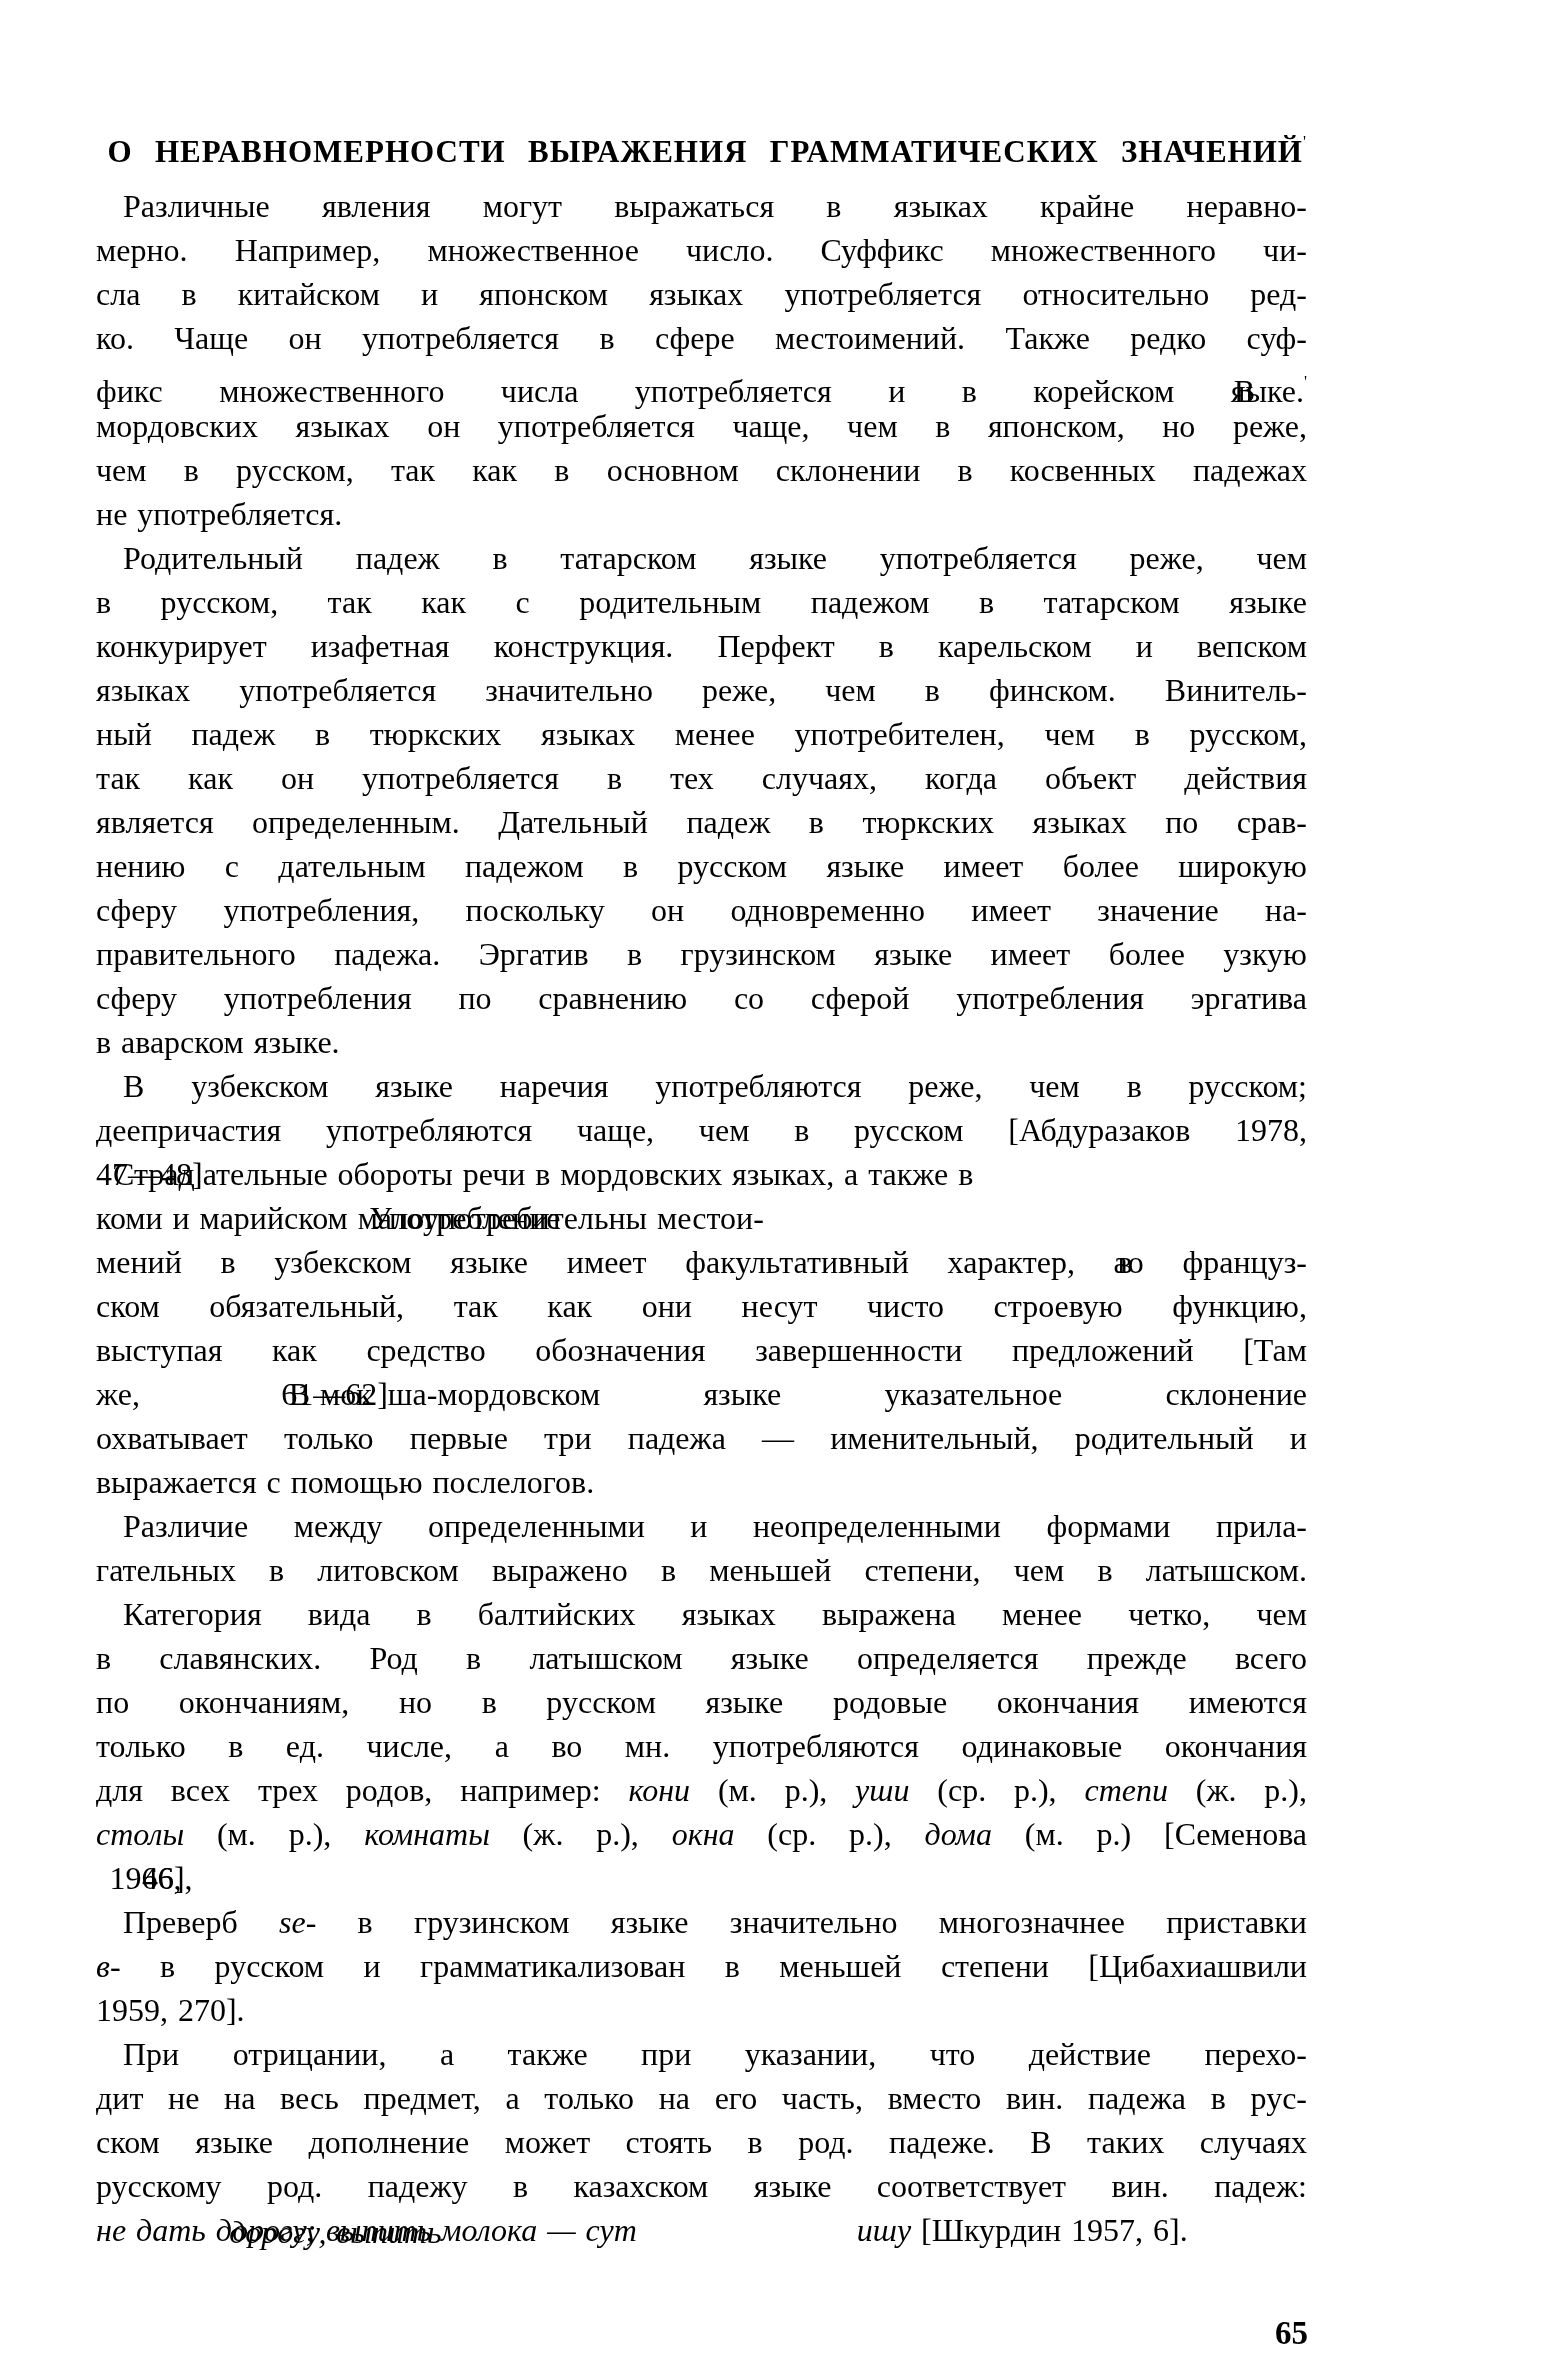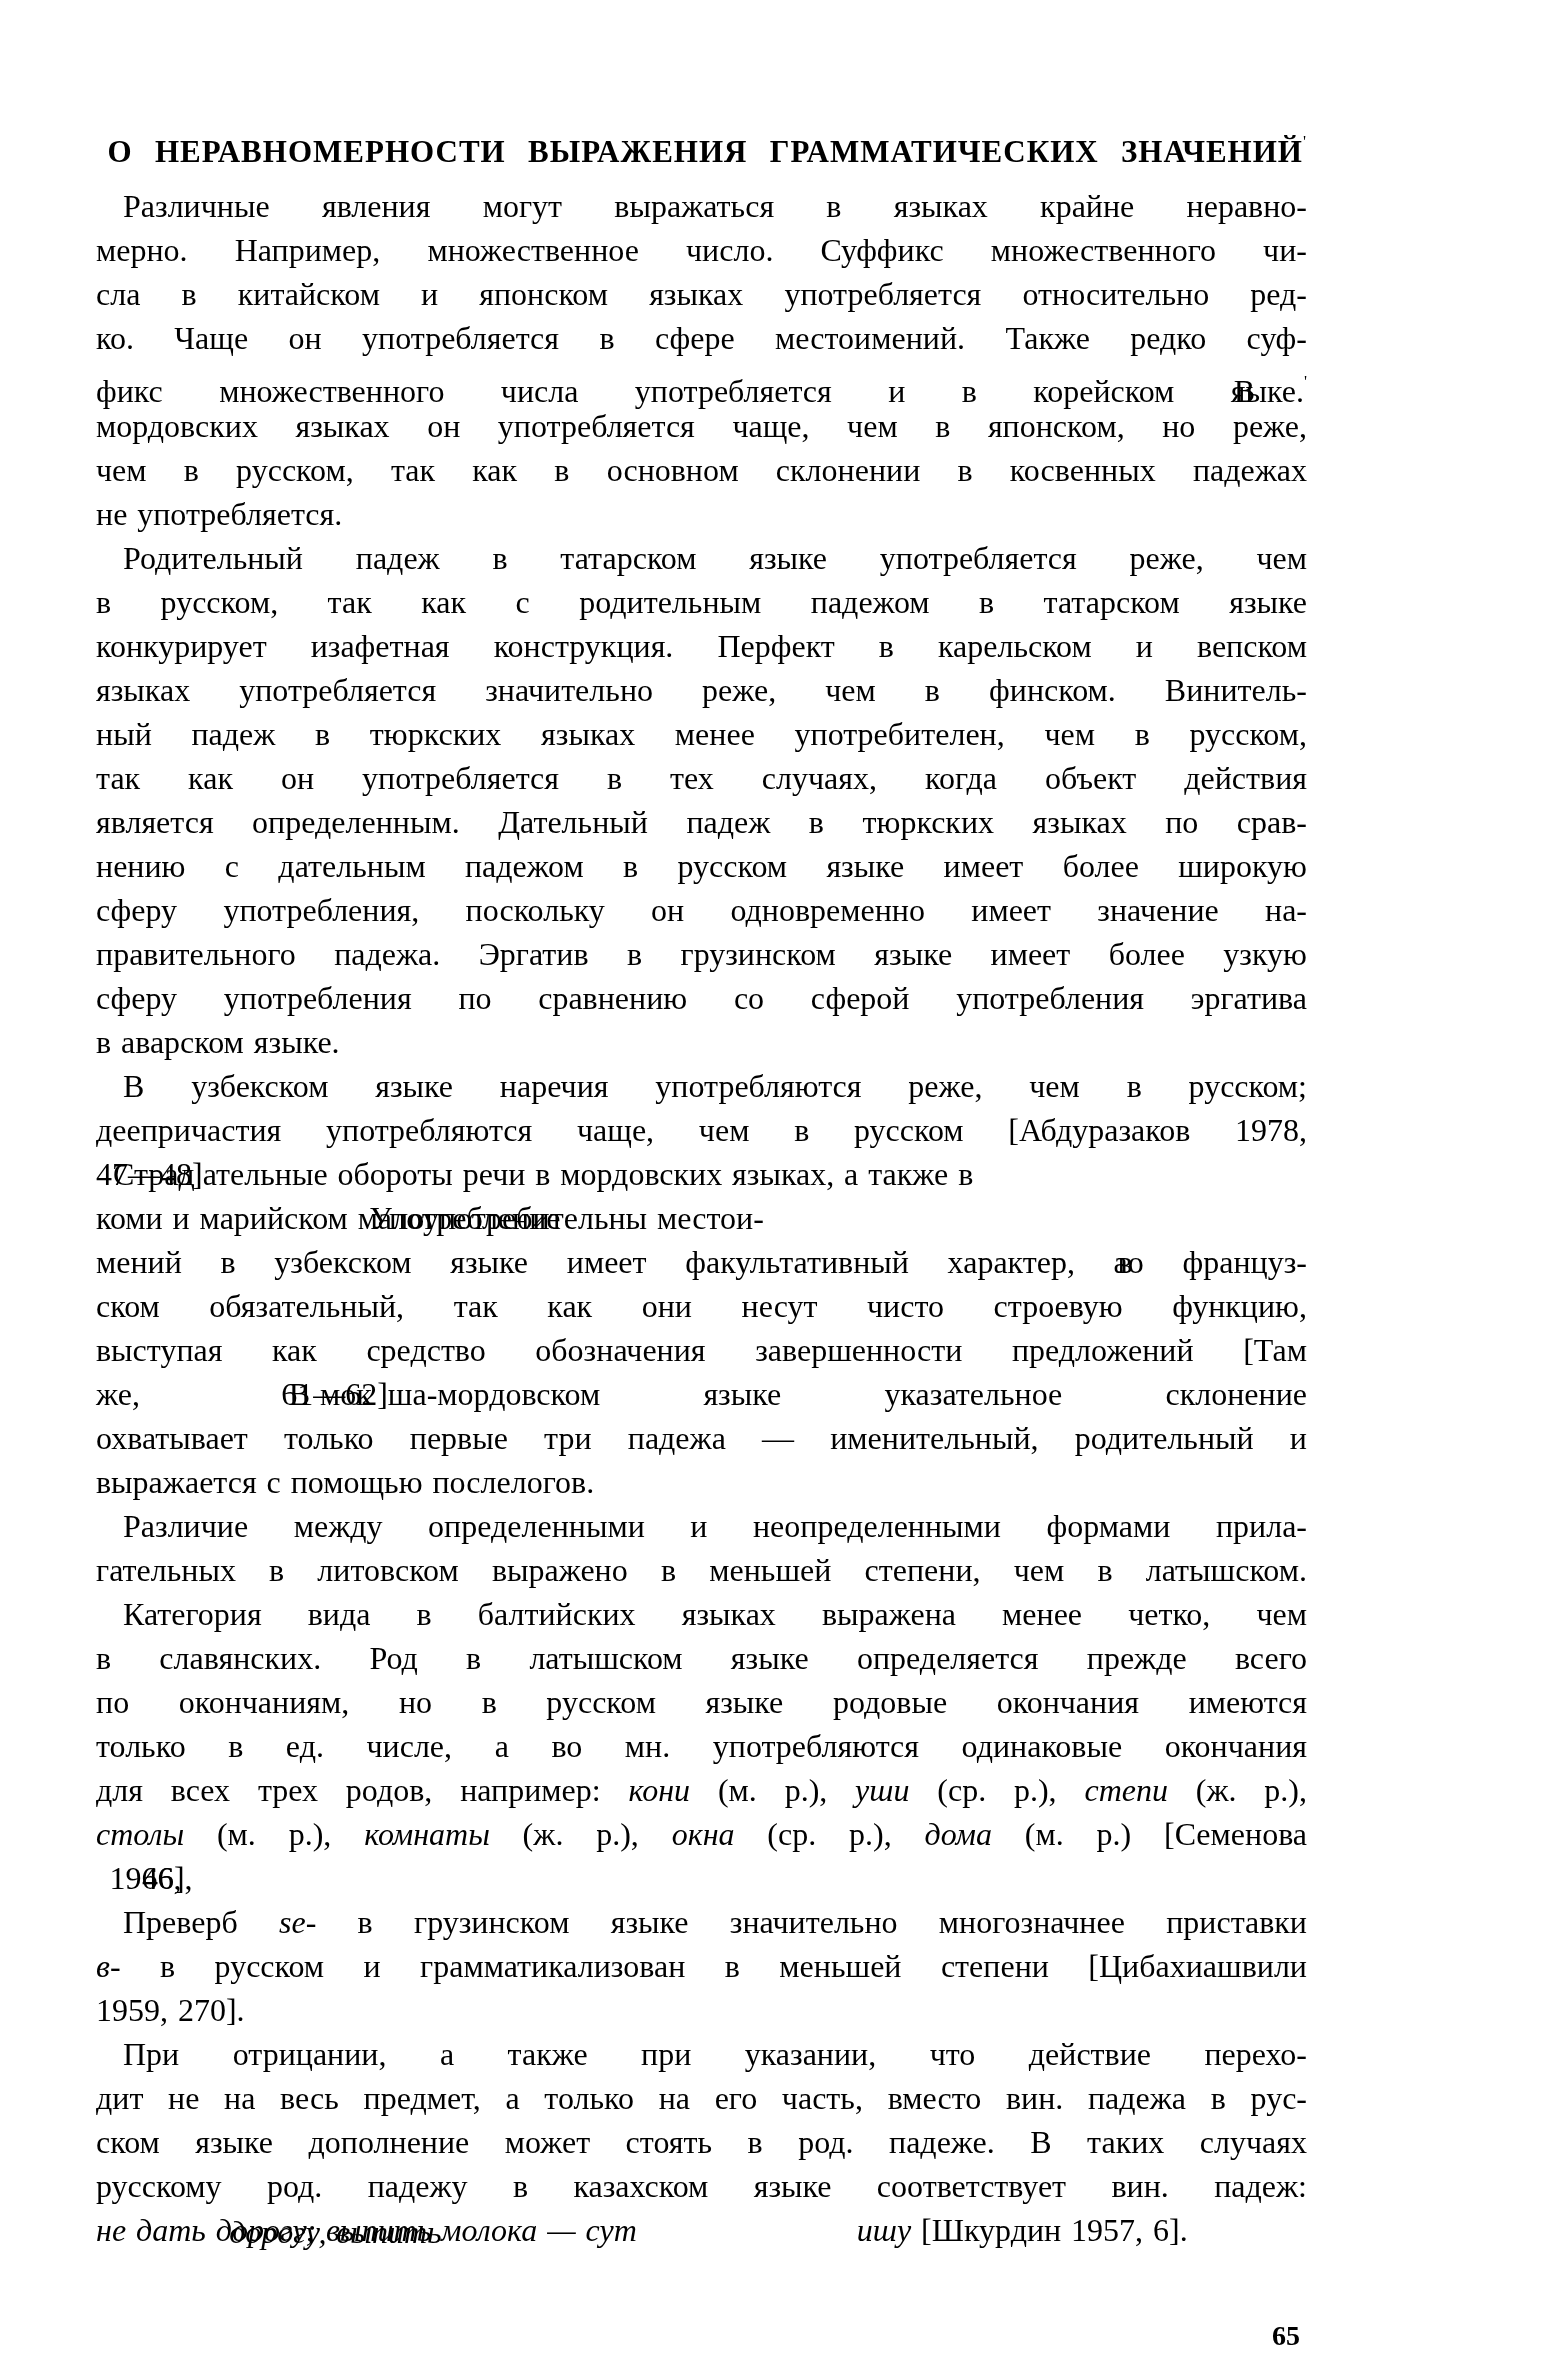--- a/index.html
+++ b/index.html
@@ -40,23 +40,23 @@
   .line.indent { text-indent: 27px; }
   .it { font-style: italic; }
   .sup { font-size: 17px; vertical-align: 15.3px; }
   .gap { display: inline-block; height: 1px; }
   .ov { position: relative; display: inline-block; vertical-align: baseline; }
   .ov .ova, .ov .ovb { white-space: pre; }
   .ov .ova { position: relative; z-index: 2; }
   .ov .ovb { position: absolute; top: 0; left: 5.7px; z-index: 1; }
   .pageno {
     position: absolute;
-    right: 88px;
+    right: 80px;
     bottom: 21px;
-    font-size: 28px;
+    font-size: 33px;
     font-weight: 700;
     font-style: normal;
   }
 </style>
 </head>
 <body>
 
 <div class="page">
   <div class="title"><span>О  НЕРАВНОМЕРНОСТИ  ВЫРАЖЕНИЯ  ГРАММАТИЧЕСКИХ  ЗНАЧЕНИЙ</span><span class="tick">'</span></div>
   <div class="text-block" id="text-block">

